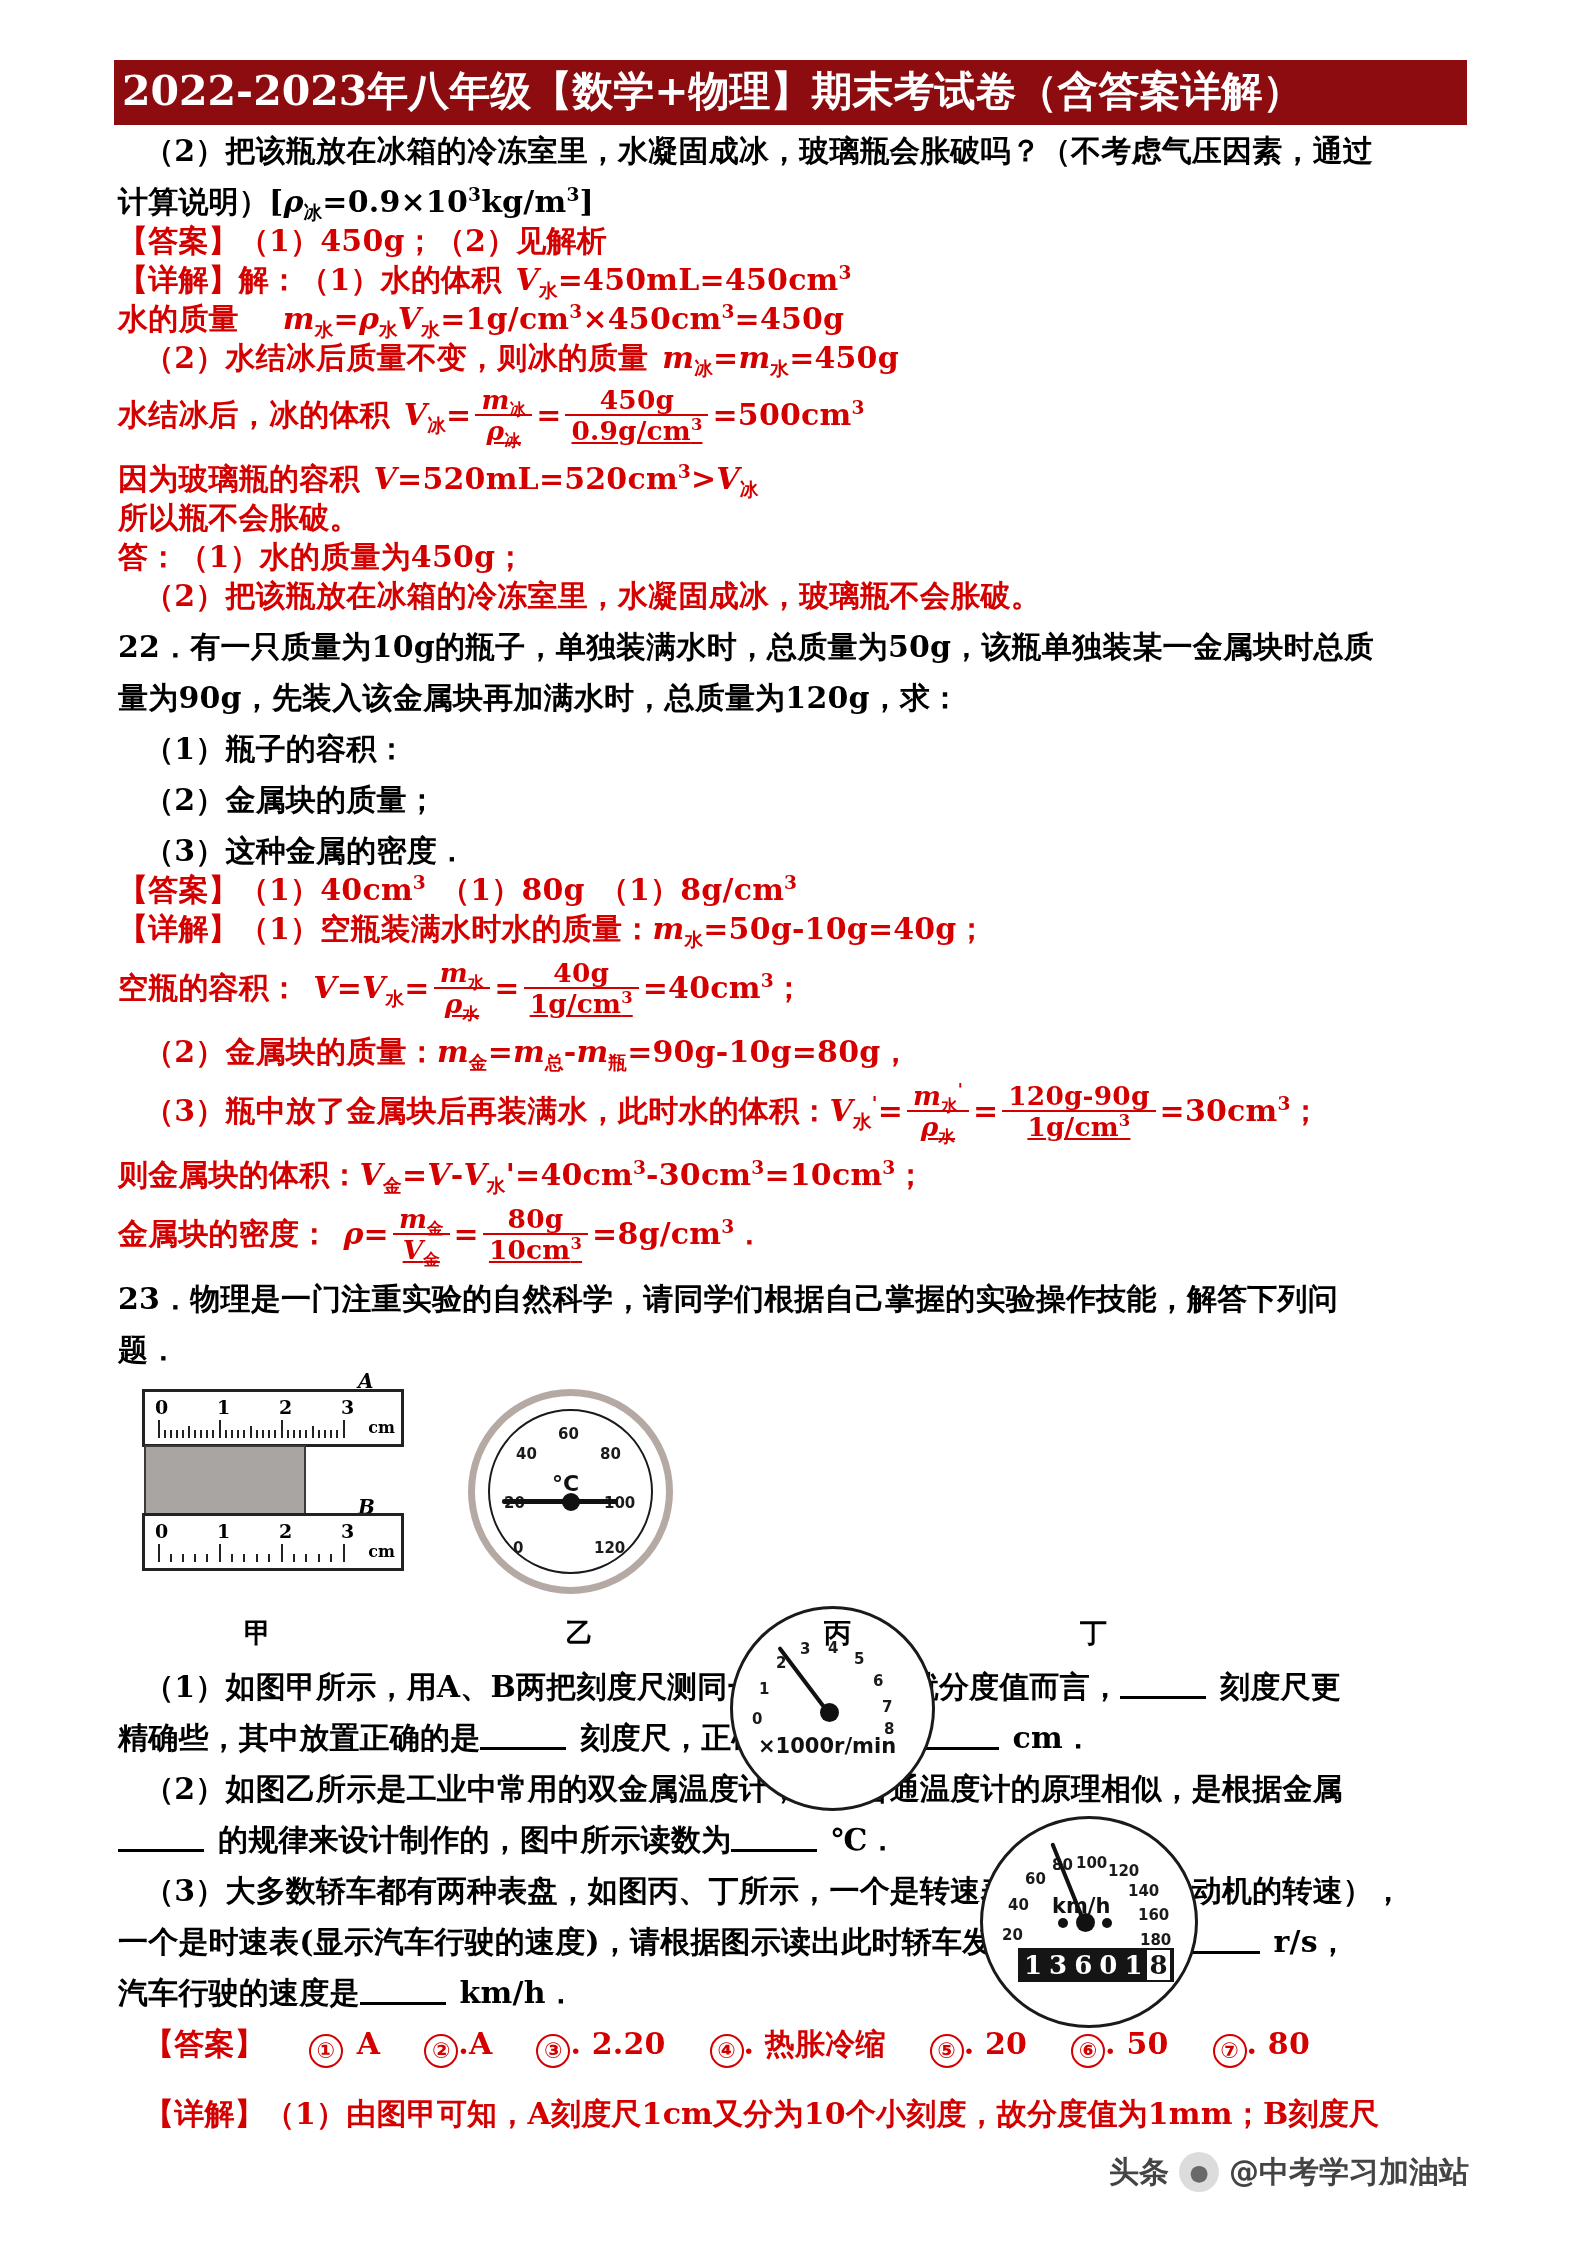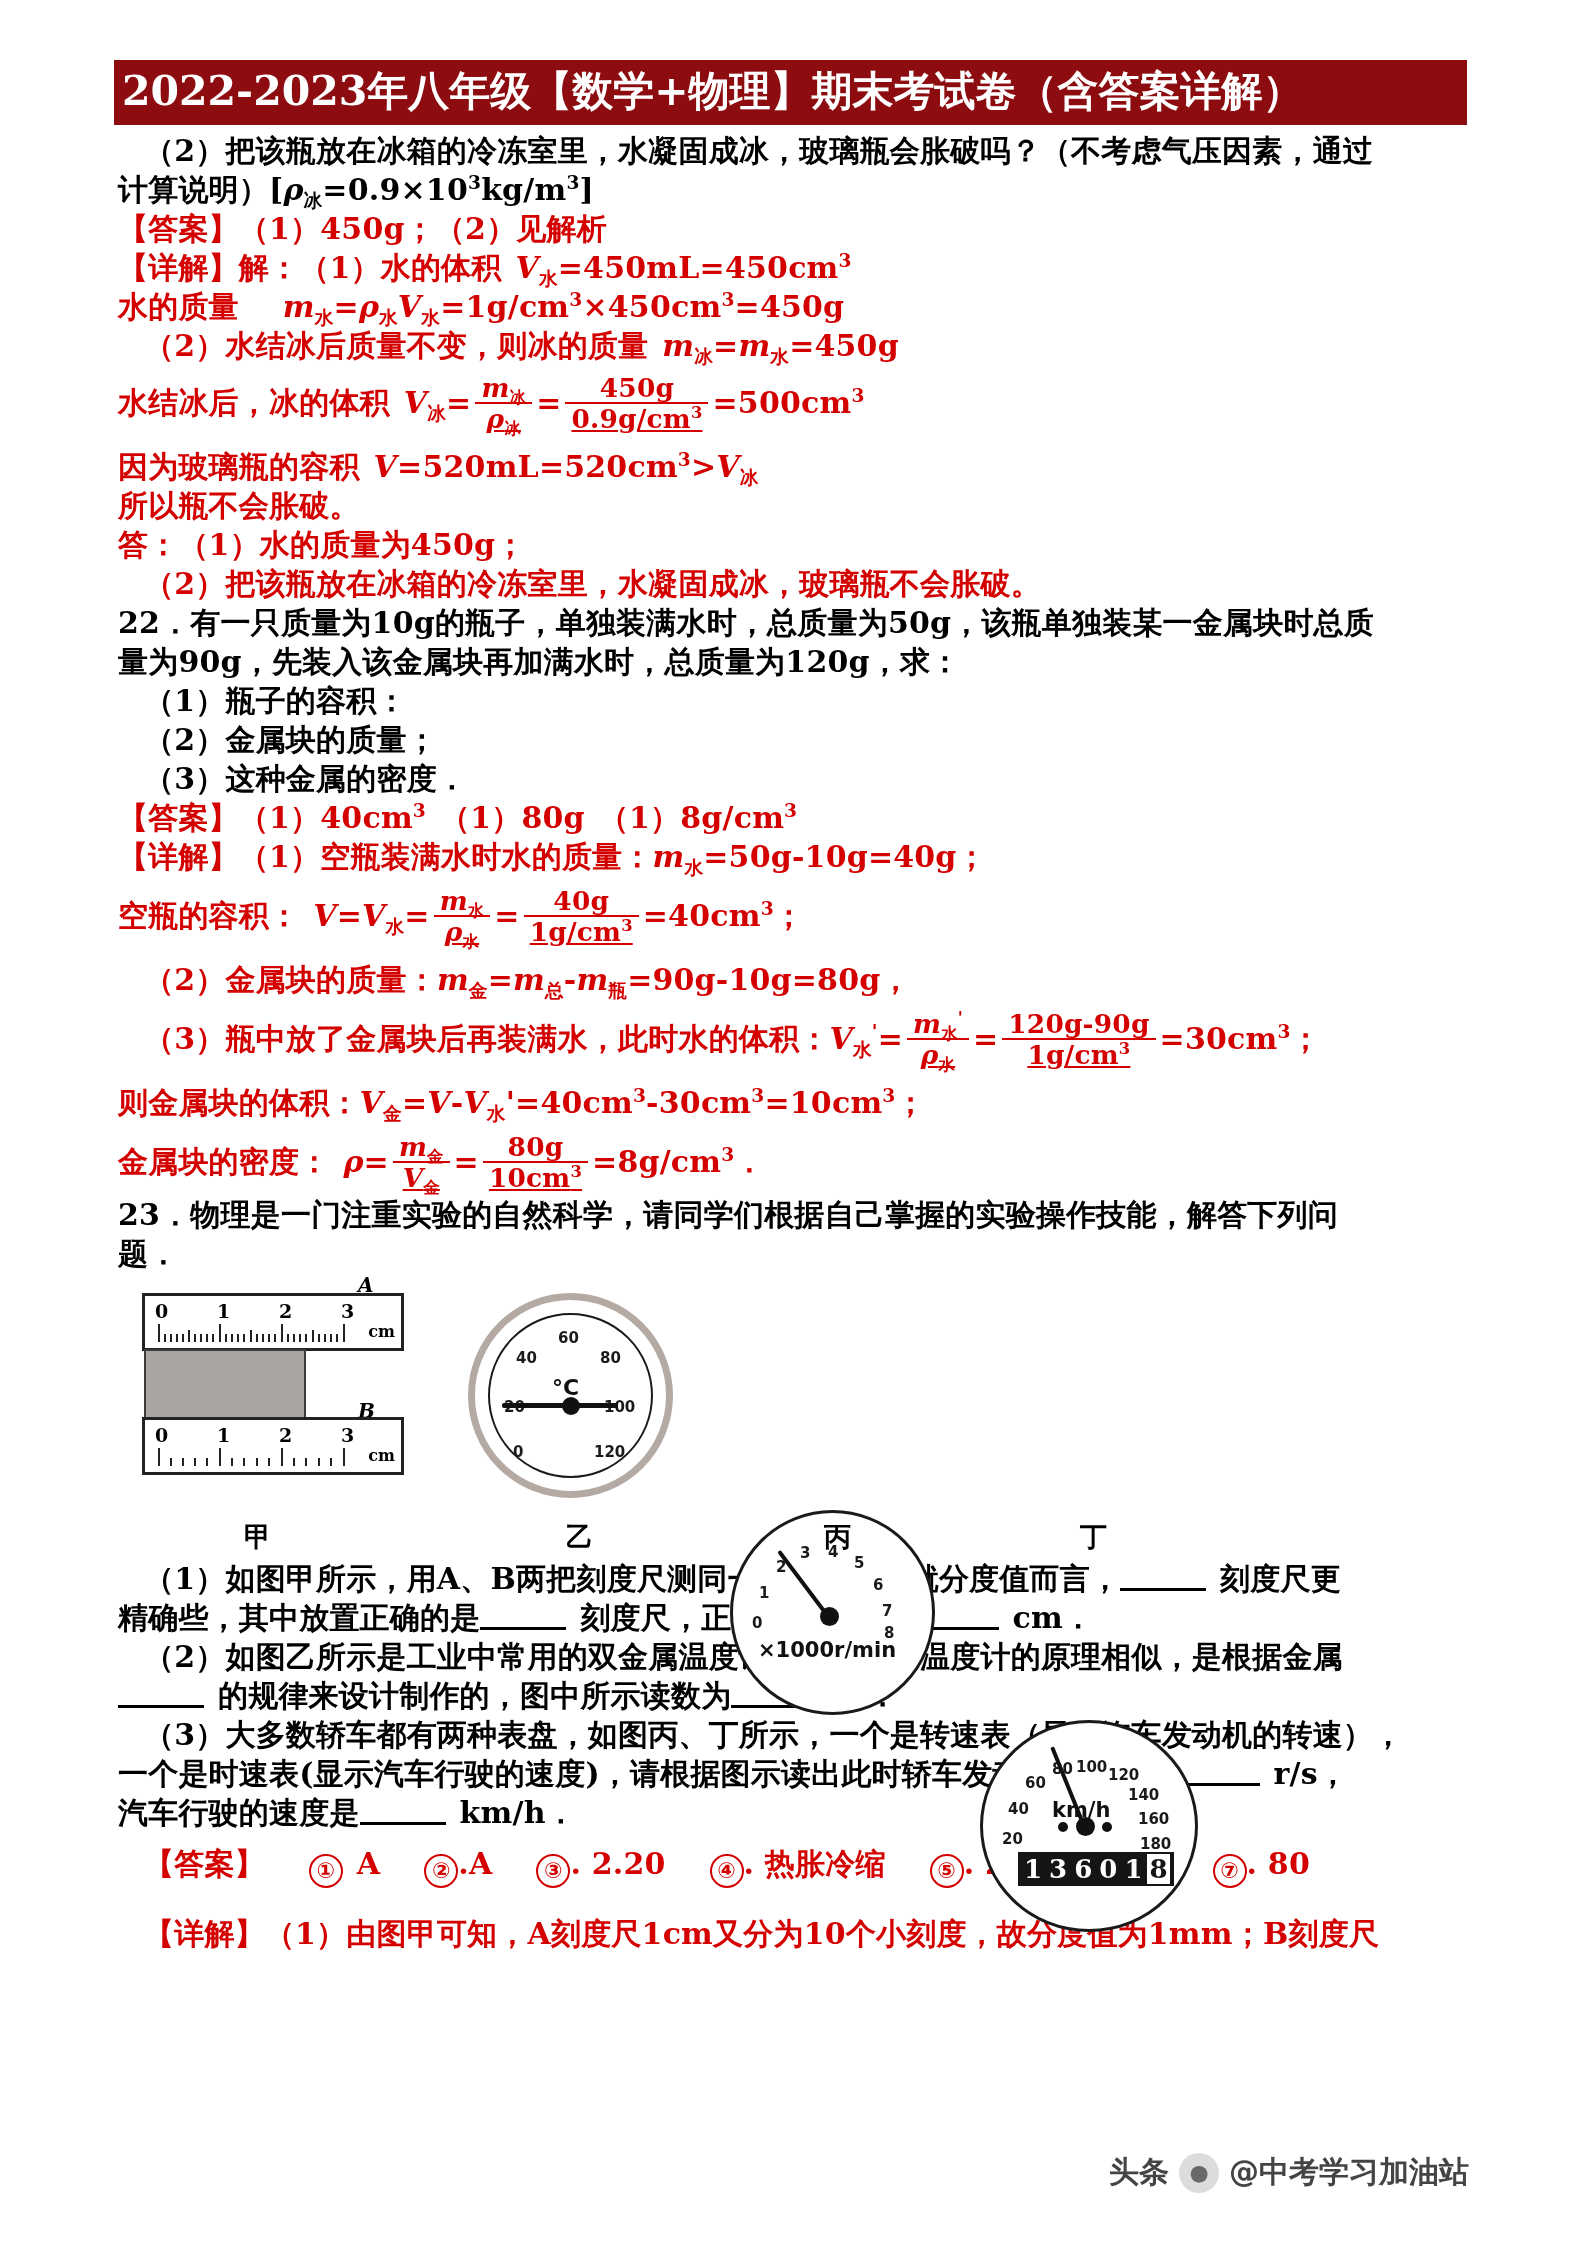--- a/index.html
+++ b/index.html
@@ -30,21 +30,21 @@
     margin-left: -4px;
     font-family: "DejaVu Serif", "Liberation Serif", serif;
   }
   
   .ln {
     font-size: 30px;
     line-height: 1.30;
     white-space: nowrap;
     letter-spacing: 0.2px;
   }
-  .blk { color:#000; font-weight: bold; }
+  .blk { color:#000; font-weight: bold; margin-top: 12px; }
   .red { color:#D40000; font-weight: bold; }
   .indent { padding-left: 26px; }
   sup { font-size: 0.62em; vertical-align: super; line-height:0; }
   sub { font-size: 0.62em; vertical-align: sub; line-height:0; }
   .it { font-style: italic; font-family: "DejaVu Serif","Liberation Serif",serif; }
   .sp2 { display:inline-block; width: 44px; }
   .gap { display:inline-block; width: 14px; }
   .blank {
     display:inline-block; width: 86px;
     border-bottom: 3px solid #000;
@@ -129,21 +129,21 @@
   
   .circ {
     display:inline-block; width:34px; height:34px; line-height:30px;
     border: 2.5px solid #D40000; border-radius:50%; text-align:center;
     font-size:22px; vertical-align: -4px;
     font-family:"DejaVu Sans","Liberation Sans",sans-serif;
   }
   
   .watermark {
     position:absolute; right: 118px; bottom: 52px;
-    display:flex; align-items:center; gap:10px;
+    display:flex; align-items:flex-start; gap:10px;
     color:#2b2b2b; font-size:30px; font-weight:bold;
     font-family:"DejaVu Sans","Liberation Sans",sans-serif;
     opacity:.88;
   }
   .wm-logo {
     width:40px; height:40px; border-radius:50%; background:#d8d8d8;
     display:flex; align-items:center; justify-content:center;
     font-size:22px; color:#555;
   }
 </style>

